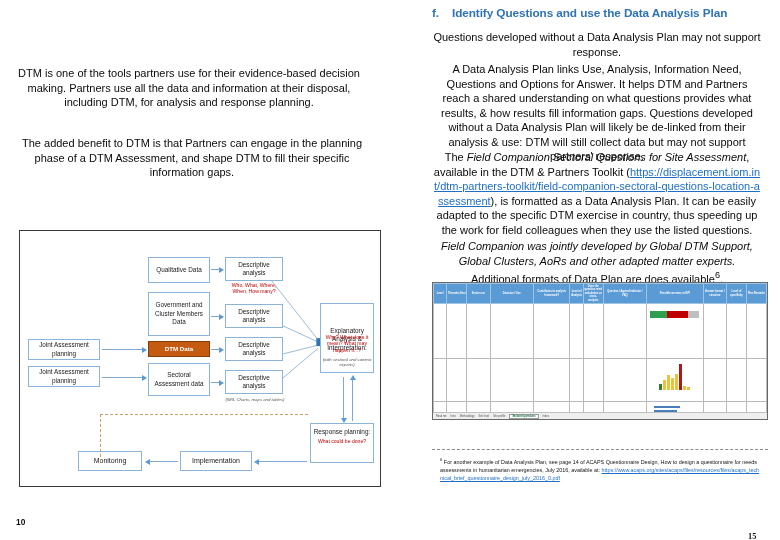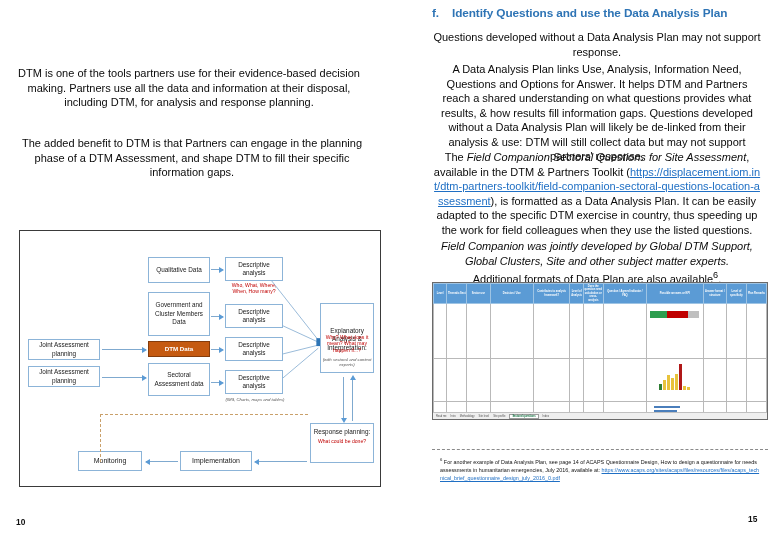--- a/index.html
+++ b/index.html
@@ -221,21 +221,21 @@
   .footnote sup { font-size: 4.2px; }
 
   
   .pgnum {
     position: absolute;
     font-size: 8.4px;
     font-weight: bold;
     color: #111;
   }
   .pg-left { left: 4px; top: 517px; }
-  .pg-right { left: 748px; top: 514px; }
+  .pg-right { left: 748px; top: 532px; font-family: Liberation Serif, serif; }
 </style>
 </head>
 <body>
 
 <div class="page">
 
   <div class="col-left">
 
 
     <div class="body-text p-left pl2">The added benefit to DTM is that Partners can engage in the planning phase of a DTM Assessment, and shape DTM to fill their specific information gaps.</div>
@@ -311,23 +311,23 @@
 
     <div class="heading h-right">
       <span class="marker" style="width:20px;">f.</span><span>Identify Questions and use the Data Analysis Plan</span>
     </div>
 
     <div class="body-text p-right pr1">Questions developed without a Data Analysis Plan may not support response.</div>
     <div class="body-text p-right pr2">A Data Analysis Plan links Use, Analysis, Information Need, Questions and Options for Answer. It helps DTM and Partners reach a shared understanding on what questions provides what results, &amp; how results fill information gaps.   Questions developed without a Data Analysis Plan will likely be de-linked from their analysis &amp; use: DTM will still collect data but may not support partners' response.</div>
 
     <div class="body-text p-right pr3"><span>The </span><span class="ital">Field Companion Sectoral Questions for Site Assessment</span><span>, available in the DTM &amp; Partners Toolkit (</span><a class="lnk" href="#">https://displacement.iom.int/dtm-partners-toolkit/field-companion-sectoral-questions-location-assessment</a><span>), is formatted as a Data Analysis Plan. It can be easily adapted to the specific DTM exercise in country, thus speeding up the work for field colleagues when they use the listed questions.</span></div>
 
-    <div class="body-text p-right pr4 ital">Field Companion was jointly developed by Global DTM Support, Global Clusters, Site and other subject matter experts.</div>
-
-    <div class="body-text p-right pr5"><span>Additional formats of Data Plan are also available</span><sup>6</sup><span>.</span></div>
+    <div class="body-text p-right pr4 ital">Field Companion was jointly developed by Global DTM Support, Global Clusters, AoRs and other adapted matter experts.</div>
+
+    <div class="body-text p-right pr5"><span>Additional formats of Data Plan are does available</span><sup>6</sup><span>.</span></div>
 
     <div class="tablefig">
       <table class="tbl">
         <colgroup>
           <col style="width:4%">
             <col style="width:6%">
             <col style="width:7%">
             <col style="width:13%">
           <col style="width:11%">
             <col style="width:4%">

